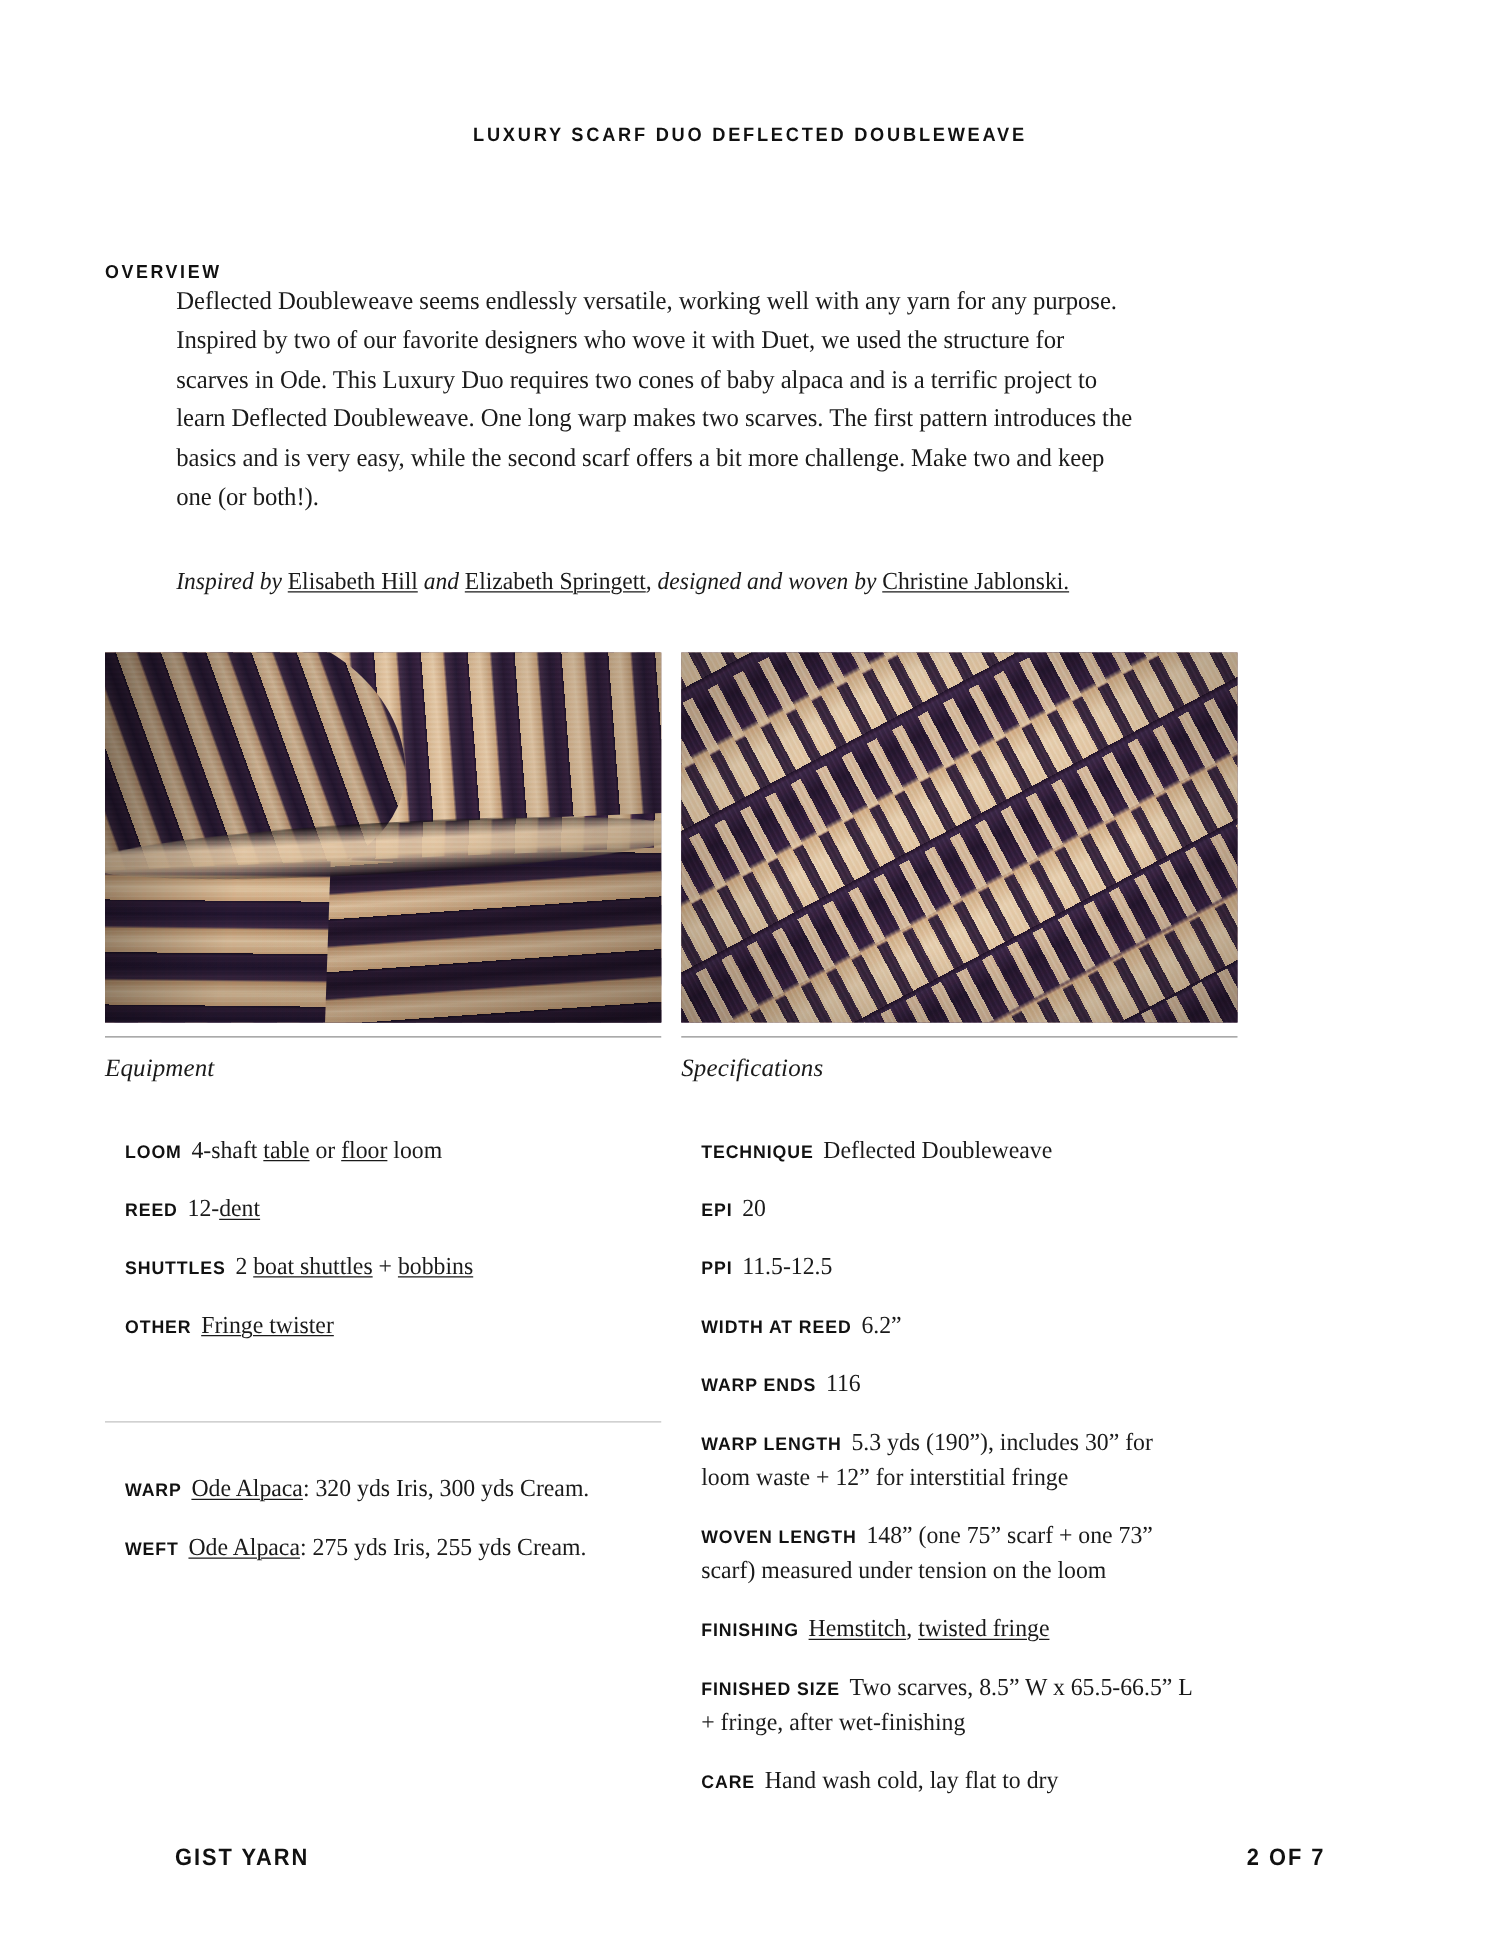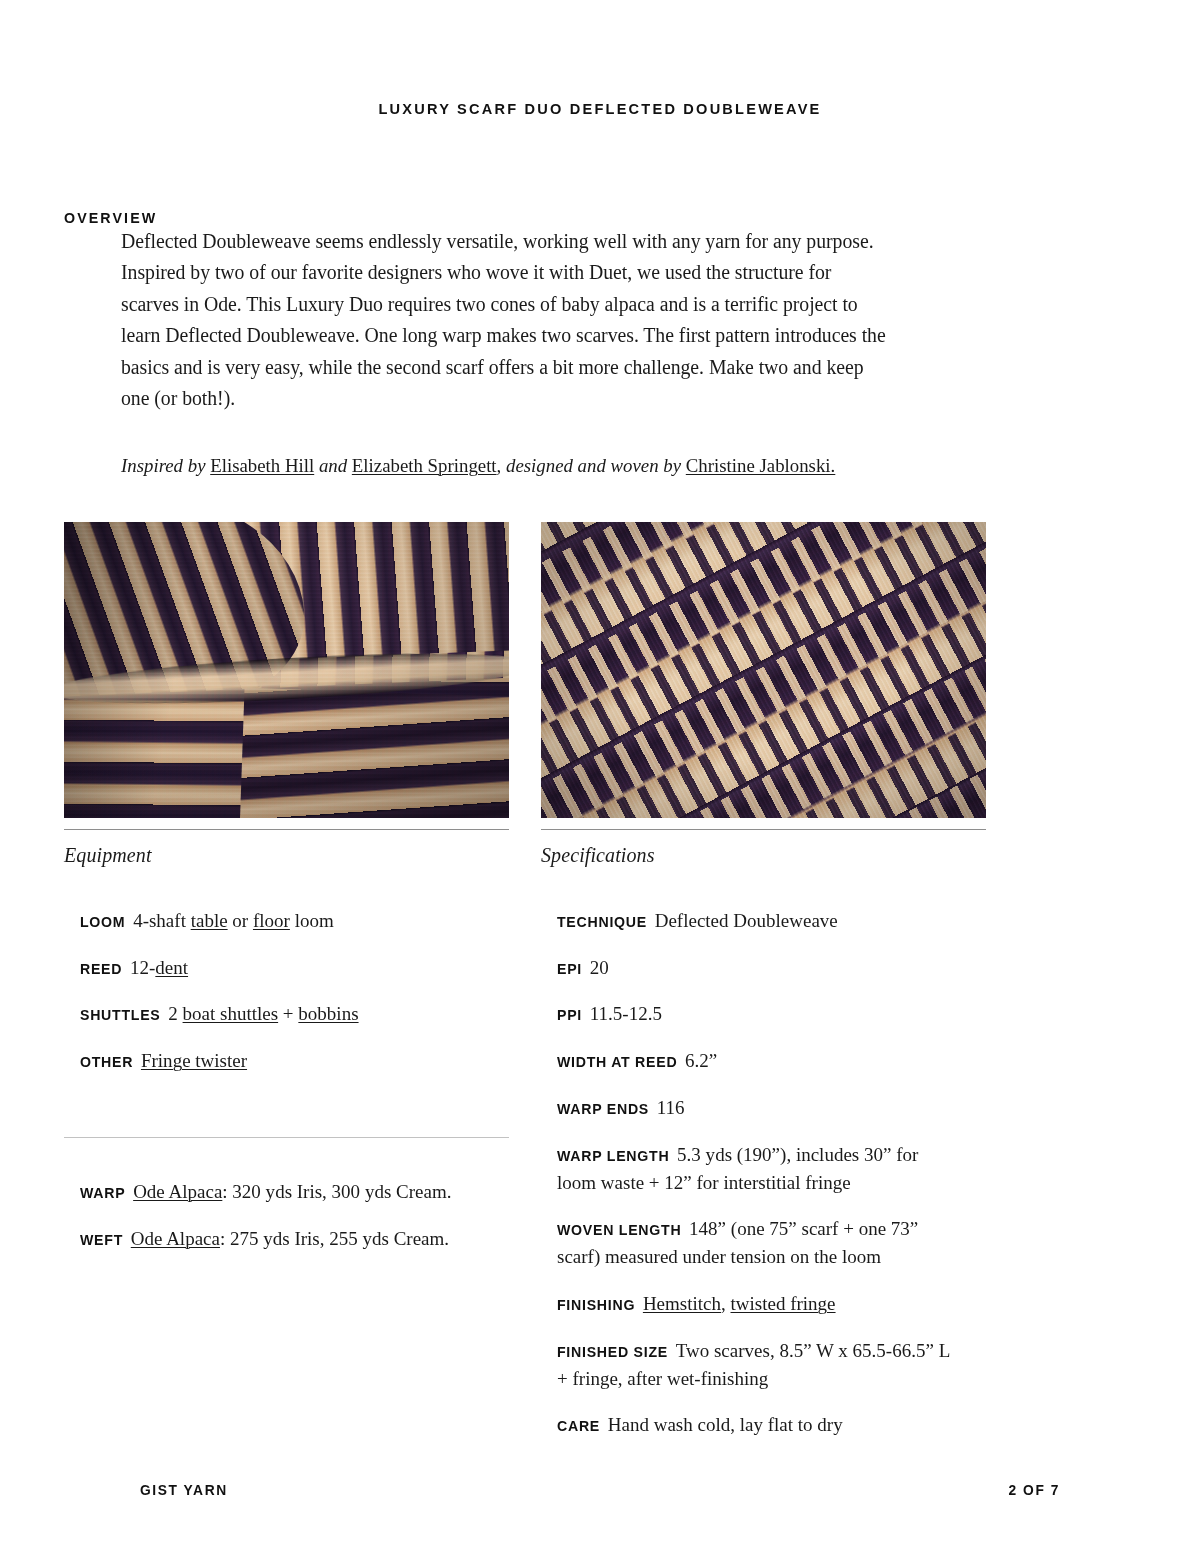--- a/index.html
+++ b/index.html
@@ -14,21 +14,21 @@
     height: 1553px;
     position: relative;
     font-family: "Liberation Serif", serif;
     color: #1a1a1a;
     overflow: hidden;
   }
 
   .page {
     position: absolute;
     inset: 0;
-    padding: 0 64px;
+    padding: 0 84px;
   }
 
   
   .doc-title {
     text-align: center;
     font-family: "Liberation Sans", sans-serif;
     font-weight: bold;
     font-size: 15.5px;
     letter-spacing: 2.35px;
     color: #111111;
@@ -76,21 +76,21 @@
   .credit-line .name {
     font-style: normal;
     text-decoration: underline;
     text-underline-offset: 2px;
     text-decoration-thickness: 1px;
   }
 
   
   .photo-row {
     display: flex;
-    gap: 32px;
+    gap: 16px;
     margin-top: 45px;
   }
   .photo-col { width: 445px; }
 
   .photo {
     width: 445px;
     height: 296px;
     overflow: hidden;
     position: relative;
     background: #3a2438;
@@ -267,21 +267,21 @@
   .footer {
     position: absolute;
     left: 140px;
     right: 140px;
     bottom: 55px;
     display: flex;
     justify-content: space-between;
     align-items: baseline;
     font-family: "Liberation Sans", sans-serif;
     font-weight: bold;
-    font-size: 15px;
+    font-size: 19px;
     letter-spacing: 1.7px;
     color: #111111;
   }
   .footer > span { transform: scaleX(0.92); display: inline-block; }
   .footer .right { transform-origin: right center; }
   .footer .left  { transform-origin: left center; }
 </style>
 </head>
 <body>
 

